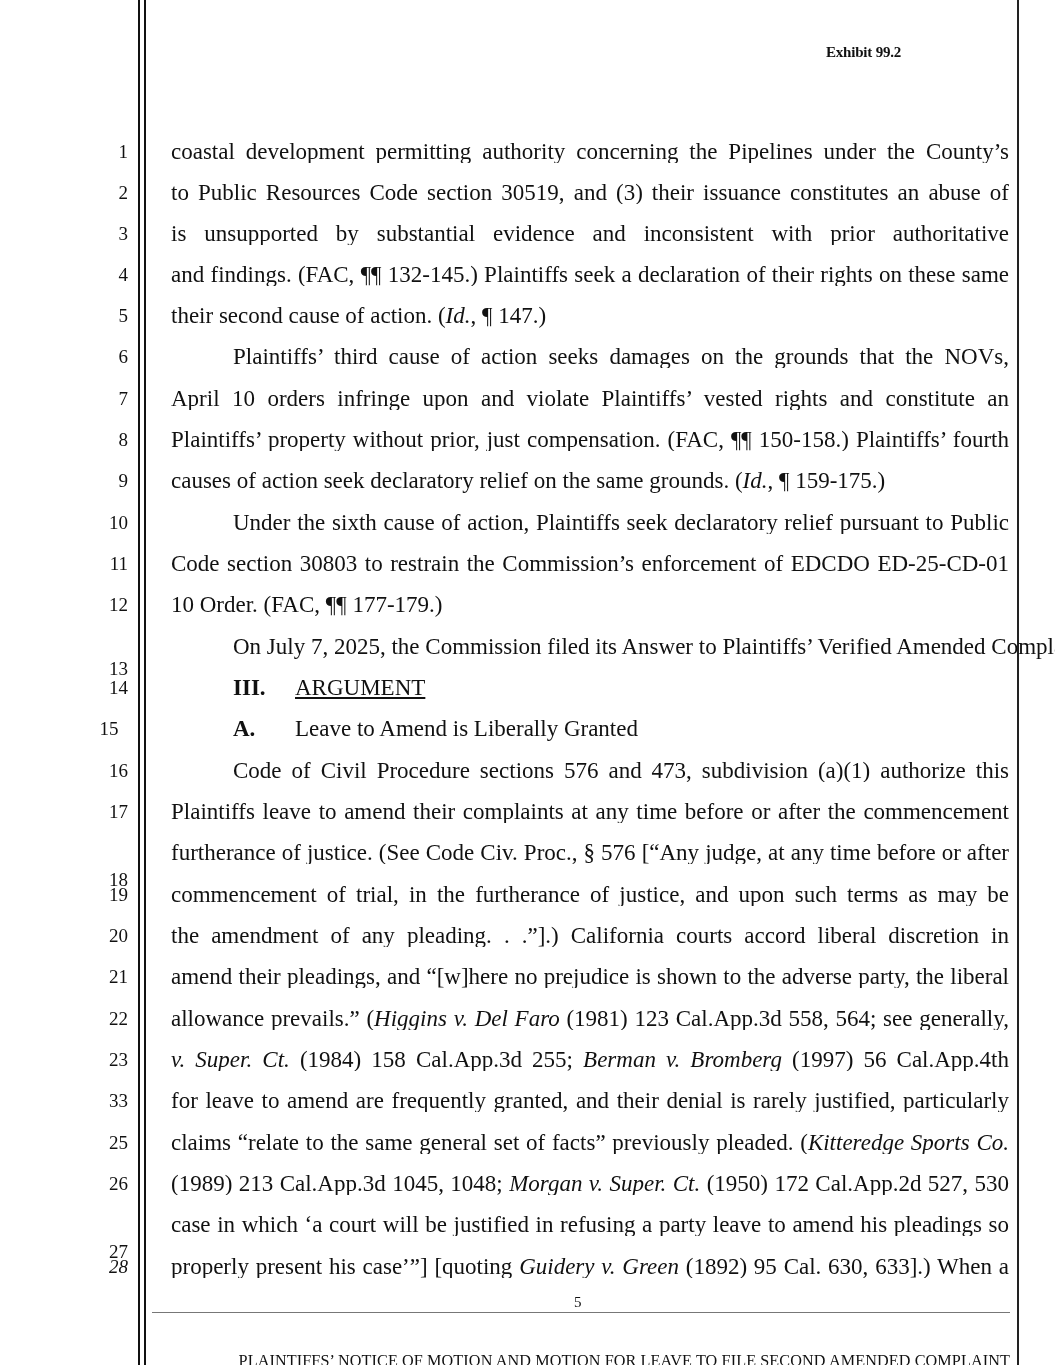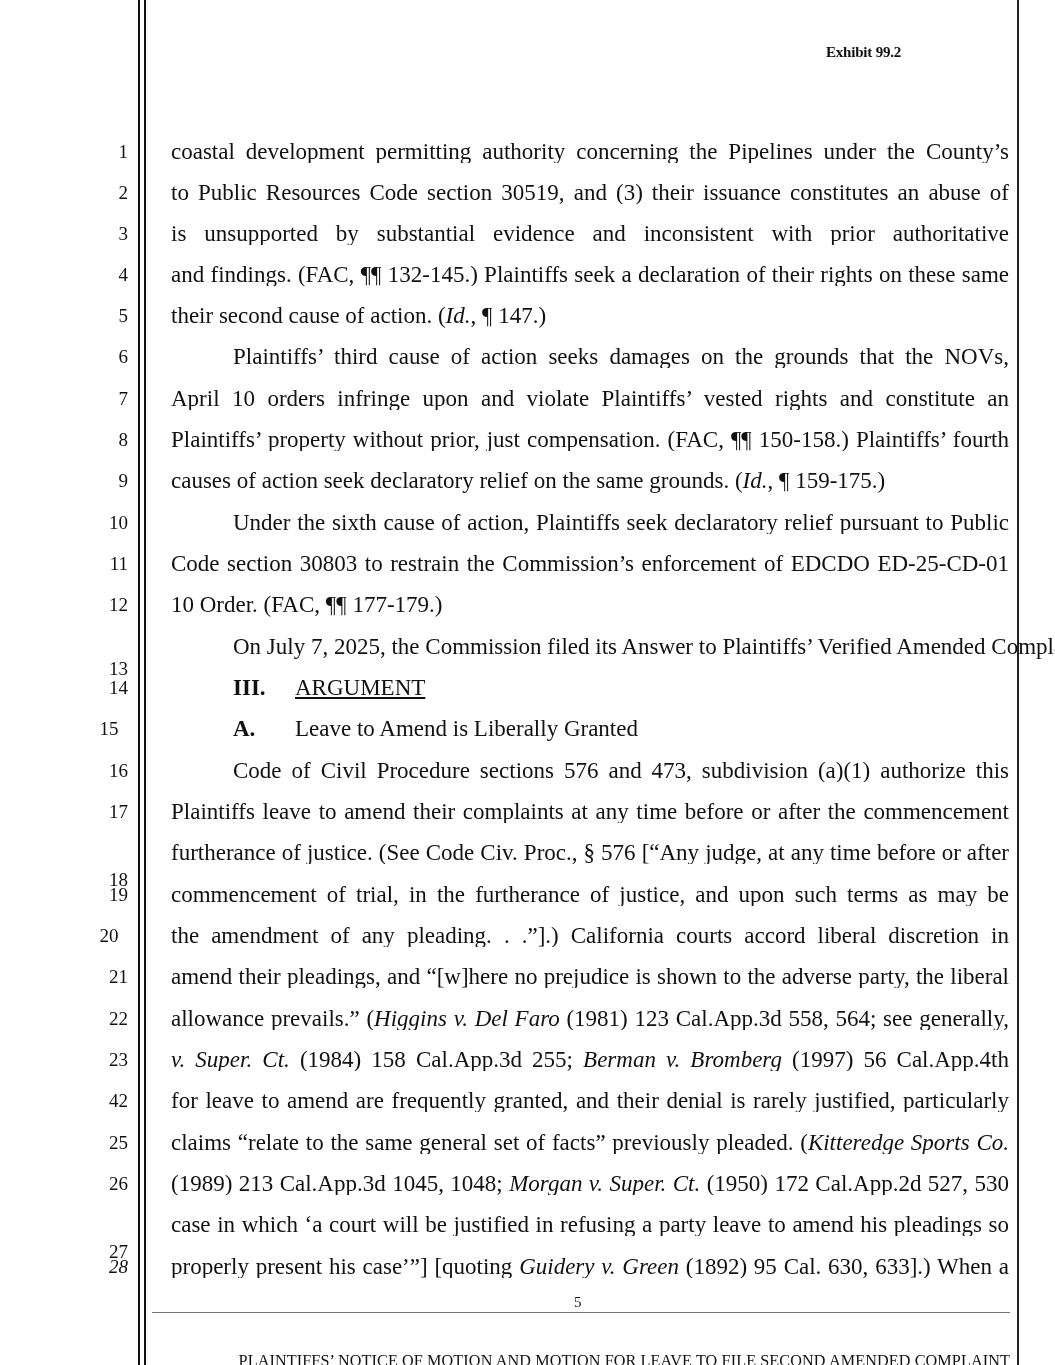--- a/index.html
+++ b/index.html
@@ -113,25 +113,25 @@
     <div class="ln" style="top: 512px;">10</div>
     <div class="ln" style="top: 553px;">11</div>
     <div class="ln" style="top: 594px;">12</div>
     <div class="ln" style="top: 658px;">13</div>
     <div class="ln" style="top: 677px;">14</div>
     <div class="ln" style="top: 718px; text-align: center;">15</div>
     <div class="ln" style="top: 760px;">16</div>
     <div class="ln" style="top: 801px;">17</div>
     <div class="ln" style="top: 842px; margin-top: 27px;">18</div>
     <div class="ln" style="top: 884px;">19</div>
-    <div class="ln" style="top: 925px; text-align: center;">20</div>
+    <div class="ln" style="top: 925px;">20</div>
     <div class="ln" style="top: 966px;">21</div>
     <div class="ln" style="top: 1008px;">22</div>
     <div class="ln" style="top: 1049px;">23</div>
-    <div class="ln" style="top: 1090px;">42</div>
+    <div class="ln" style="top: 1090px;">33</div>
     <div class="ln" style="top: 1132px;">25</div>
     <div class="ln" style="top: 1173px;">26</div>
     <div class="ln" style="top: 1214px; margin-top: 27px;">27</div>
     <div class="ln" style="top: 1256px; font-style: italic;">28</div>
   </div>
 
 <div class="body-text">
   <div class="tl justify" style="top:141px">coastal development permitting authority concerning the Pipelines under the County’s LCP, pursuant</div>
   <div class="tl justify" style="top:182px">to Public Resources Code section 30519, and (3) their issuance constitutes an abuse of discretion that</div>
   <div class="tl justify" style="top:223px">is unsupported by substantial evidence and inconsistent with prior authoritative environmental reviews</div>

